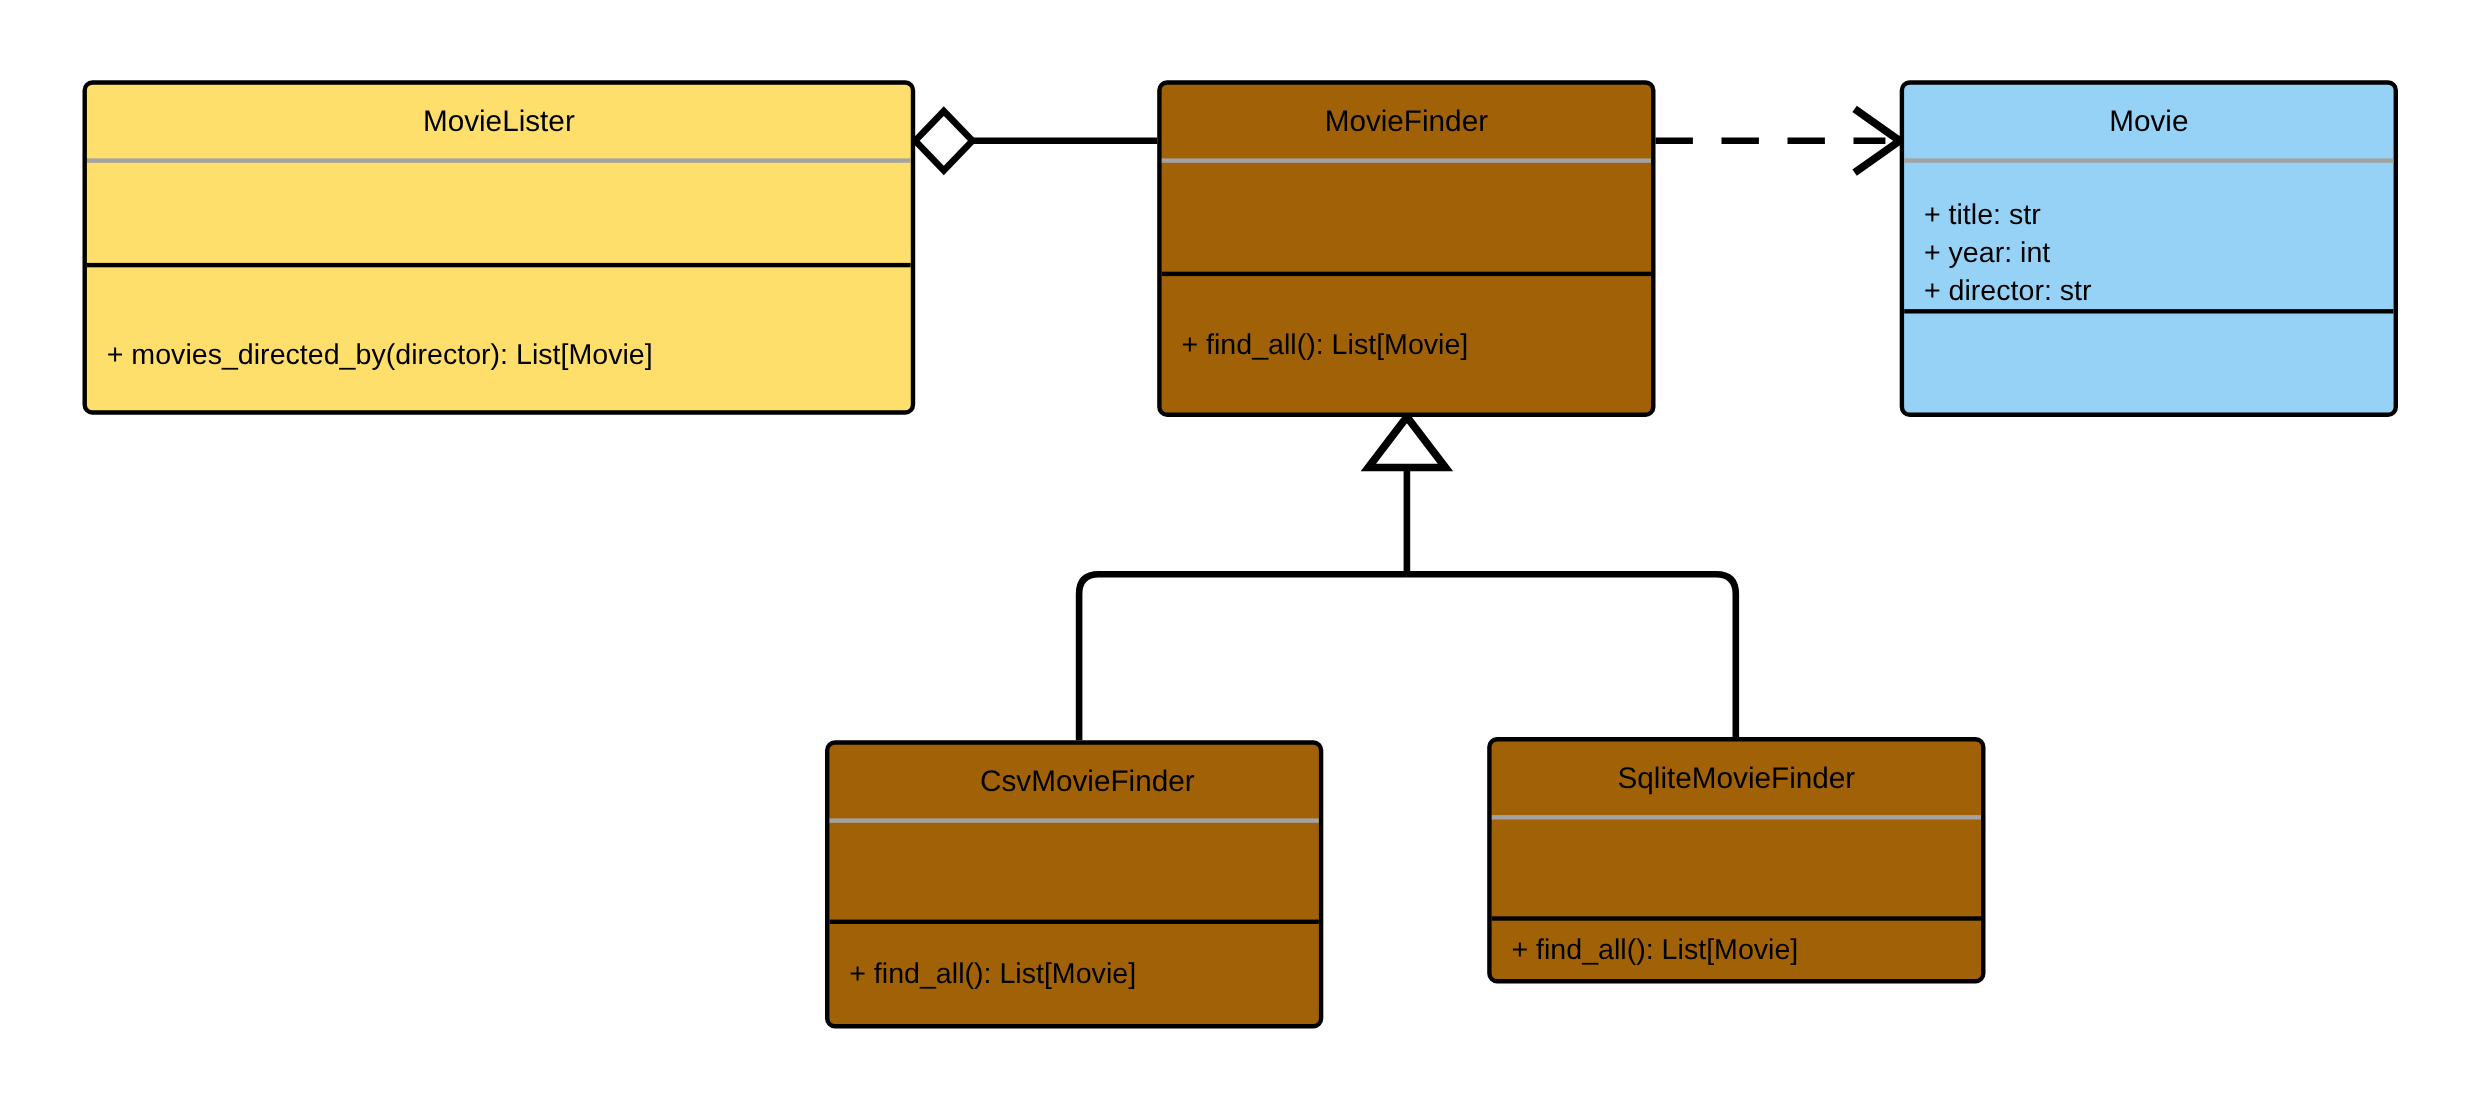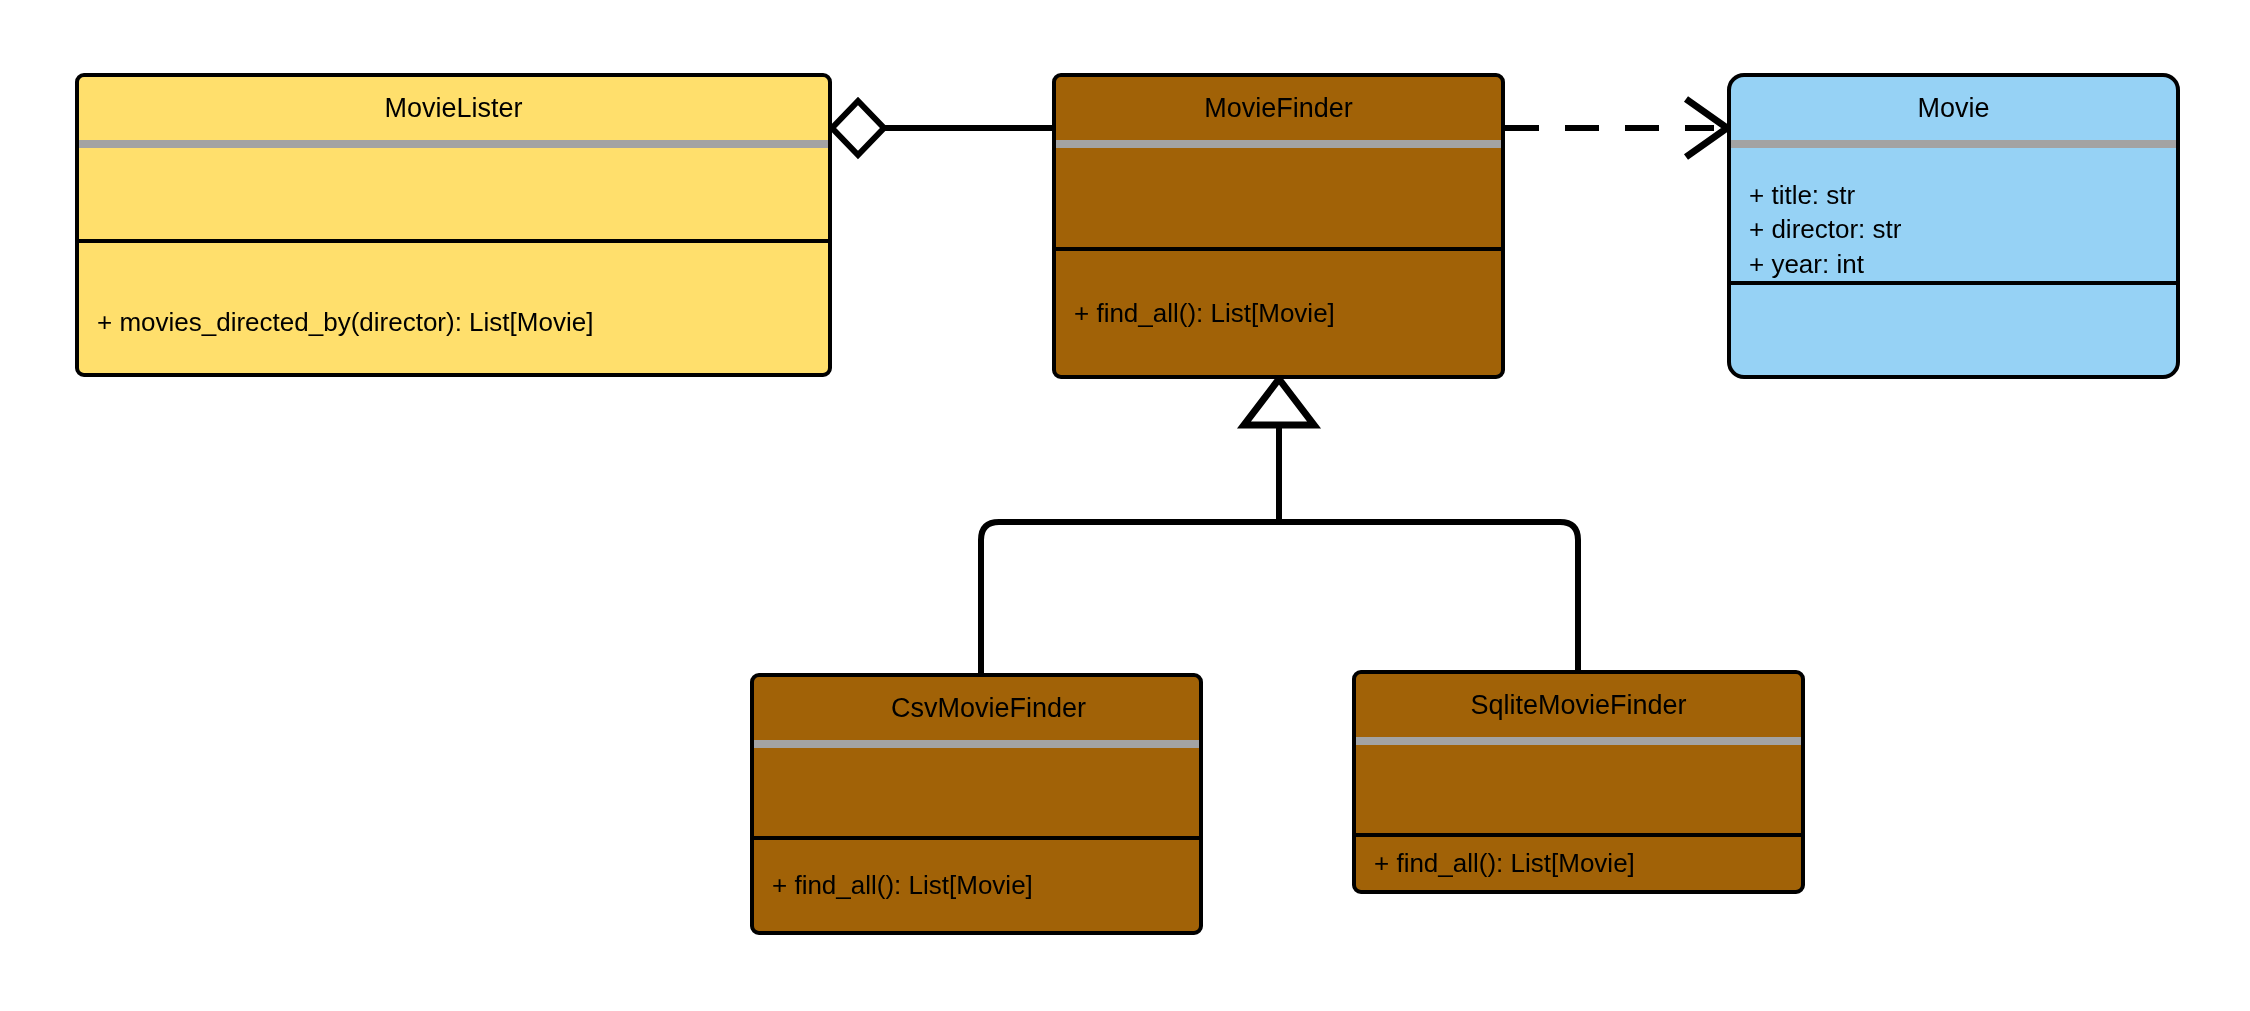--- a/index.html
+++ b/index.html
@@ -37,21 +37,21 @@
     z-index: 2;
   }
   .compartment {
     box-sizing: border-box;
     position: relative;
   }
   .cmp-name {
     display: flex;
     align-items: center;
     justify-content: center;
-    border-bottom: 8px solid #a3a3a3;
+    border-bottom: 4px solid #a3a3a3;
   }
   .cmp-attrs {
     border-bottom: 4px solid #000000;
     display: flex;
     flex-direction: column;
     justify-content: flex-end;
     padding: 0 18px;
   }
   .cmp-ops {
     display: flex;
@@ -118,28 +118,28 @@
   <div class="uml-class fill-green" style="left:1052px; top:73px; width:453px; height:306px;">
     <div class="compartment cmp-name" style="height:71px;">
       <span class="class-name">MovieFinder</span>
     </div>
     <div class="compartment cmp-attrs" style="height:103px;"></div>
     <div class="compartment cmp-ops" style="flex:1 1 auto;">
       <span class="member">+ find_all(): List[Movie]</span>
     </div>
   </div>
 
-  <div class="uml-class fill-blue" style="left:1727px; top:73px; width:453px; height:306px;border-radius:17px;">
+  <div class="uml-class fill-blue" style="left:1727px; top:73px; width:453px; height:306px;">
     <div class="compartment cmp-name" style="height:71px;">
       <span class="class-name">Movie</span>
     </div>
     <div class="compartment cmp-attrs" style="height:137px;">
       <span class="member">+ title: str</span>
+      <span class="member">+ year: int</span>
       <span class="member">+ director: str</span>
-      <span class="member">+ year: int</span>
     </div>
     <div class="compartment cmp-ops" style="flex:1 1 auto;"></div>
   </div>
 
   <div class="uml-class fill-green" style="left:750px; top:673px; width:453px; height:262px;">
     <div class="compartment cmp-name" style="height:71px;padding-left:24px;">
       <span class="class-name">CsvMovieFinder</span>
     </div>
     <div class="compartment cmp-attrs" style="height:92px;"></div>
     <div class="compartment cmp-ops" style="flex:1 1 auto;">

